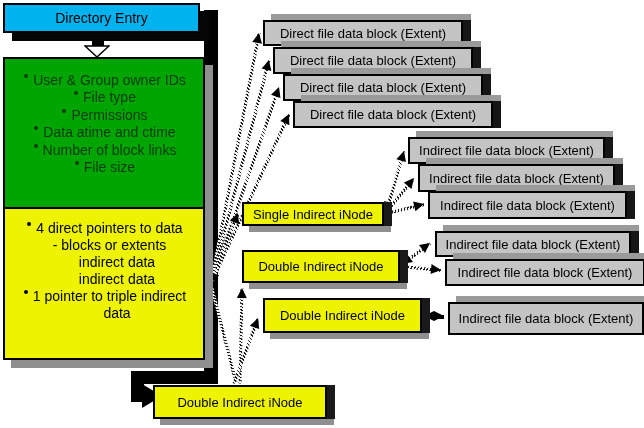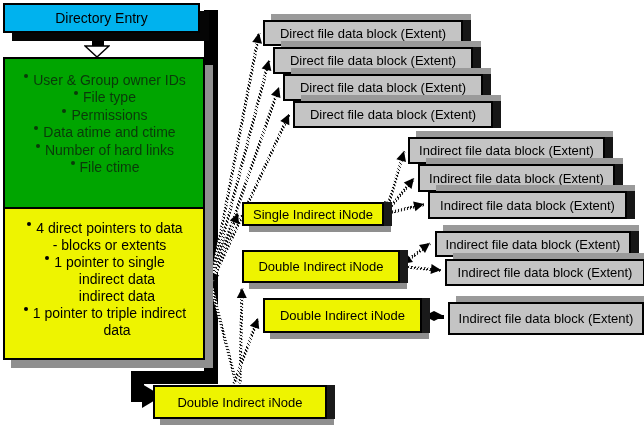--- a/index.html
+++ b/index.html
@@ -111,27 +111,26 @@
   <div class="box" id="dir-entry">
     <span class="label">Directory Entry</span>
   </div>
 
   <div class="box" id="inode-box">
     <div id="inode-green">
       <div class="mitem"><span class="dot"></span><span>User &amp; Group owner IDs</span></div>
       <div class="mitem"><span class="dot"></span><span>File type</span></div>
       <div class="mitem"><span class="dot"></span><span>Permissions</span></div>
       <div class="mitem"><span class="dot"></span><span>Data atime and ctime</span></div>
-      <div class="mitem"><span class="dot"></span><span>Number of hard links</span></div>
-      <div class="mitem"><span class="dot"></span><span>File ctime</span></div>
+      <div class="mitem"><span class="dot"></span><span>Number of block links</span></div>
+      <div class="mitem"><span class="dot"></span><span>File size</span></div>
     </div>
     <div id="inode-yellow">
       <div class="pitem1"><span class="dot"></span><span>4 direct pointers to data</span></div>
       <div class="pitem2 sm">- blocks or extents</div>
-      <div class="pitem1"><span class="dot"></span><span>1 pointer to single</span></div>
       <div class="pitem2">indirect data</div>
       <div class="pitem2">indirect data</div>
       <div class="pitem1"><span class="dot"></span><span>1 pointer to triple indirect</span></div>
       <div class="pitem2">data</div>
     </div>
   </div>
 
   <div class="box gray-box" id="direct-1">
       <span class="label">Direct file data block (Extent)</span>
     </div>

